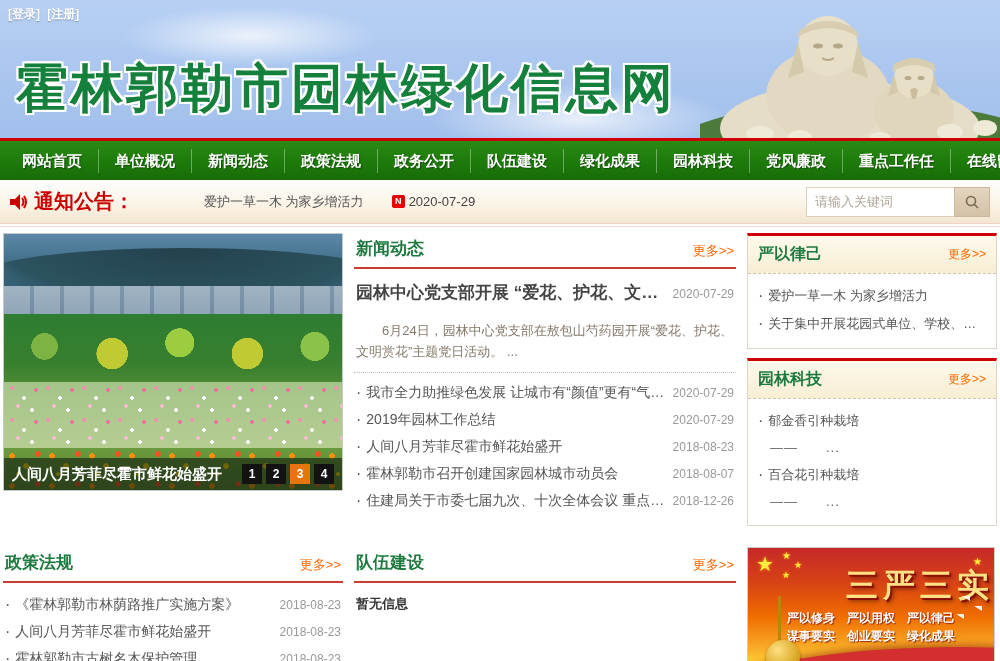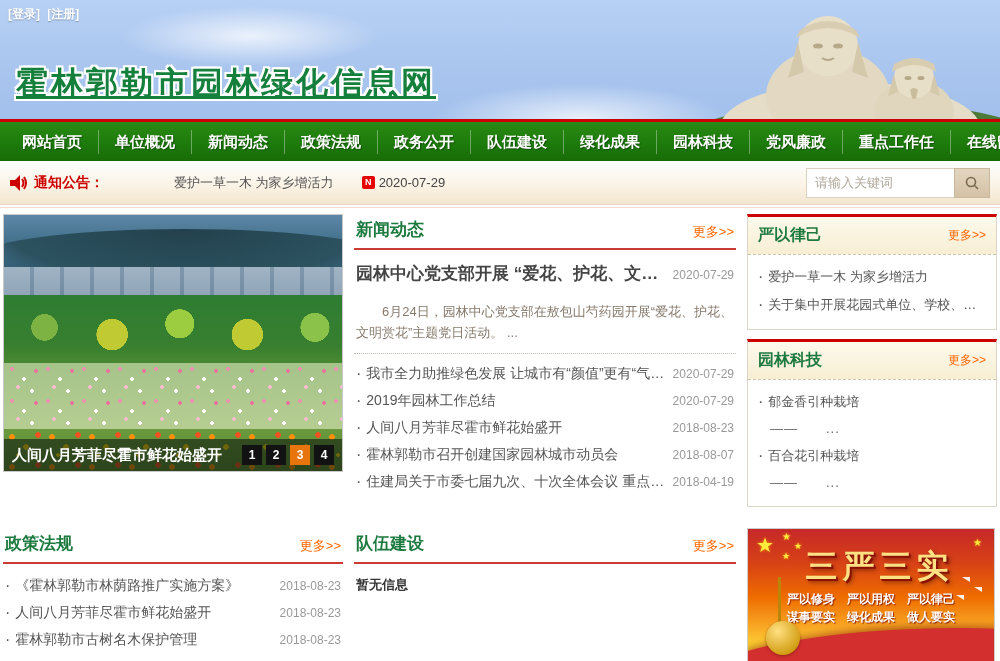--- a/index.html
+++ b/index.html
@@ -1,44 +1,44 @@
 <!DOCTYPE html>
 <html><head>
 <meta charset="utf-8">
 <style>
   * { margin:0; padding:0; box-sizing:border-box; }
   html,body { background:#fff; }
   body { font-family:"Liberation Sans","DejaVu Sans",sans-serif; }
   .page { position:relative; width:1000px; height:661px; margin:0 auto; overflow:hidden; background:#fff; }
 
   
-  .header { position:relative; height:119px;
+  .header { position:relative; height:138px;
     background:linear-gradient(180deg,#b7d0f4 0%,#aac6ef 55%,#a2c0ec 100%); overflow:hidden; }
   .cloud { position:absolute; background:radial-gradient(ellipse at center,rgba(255,255,255,.75),rgba(255,255,255,0) 70%); border-radius:50%; }
   .c1 { width:260px; height:60px; left:120px; top:6px; }
   .c2 { width:300px; height:70px; left:430px; top:84px; }
   .login-links { position:absolute; left:8px; top:6px; font-size:12px; font-weight:bold; color:#fff; text-shadow:0 1px 1px rgba(0,0,0,.25); }
   .login-links span { cursor:pointer; margin-right:4px; }
-  .site-title { position:absolute; left:16px; top:62px; font-size:32px; font-weight:bold; color:#157f3c; letter-spacing:3px;
-    text-shadow:-2px -2px 0 #fff,2px -2px 0 #fff,-2px 2px 0 #fff,2px 2px 0 #fff,0 -2px 0 #fff,0 2px 0 #fff,-2px 0 0 #fff,2px 0 0 #fff;text-decoration:underline; }
+  .site-title { position:absolute; left:16px; top:54px; font-size:52px; font-weight:bold; color:#157f3c; letter-spacing:3px;
+    text-shadow:-2px -2px 0 #fff,2px -2px 0 #fff,-2px 2px 0 #fff,2px 2px 0 #fff,0 -2px 0 #fff,0 2px 0 #fff,-2px 0 0 #fff,2px 0 0 #fff; }
   .statues { position:absolute; right:0; top:0; width:300px; height:138px; }
 
   
   .nav { height:42px; border-top:3px solid #cc0000;
     background:linear-gradient(180deg,#2b8a14 0%,#1e7c0c 50%,#186c07 100%);
     display:flex; align-items:center; padding:0 6px; }
   .nav-item { color:#fff; font-size:15px; font-weight:bold; padding:0 16px; height:24px; line-height:24px;
     border-right:1px solid rgba(255,255,255,.35); cursor:pointer; white-space:nowrap; text-shadow:1px 1px 1px rgba(0,0,0,.35); }
   .nav-item:last-child { border-right:none; }
 
   
   .notice { height:44px; background:linear-gradient(180deg,#ffffff 0%,#faf2e4 60%,#f3e6d0 100%);
     border-bottom:1px solid #f0d2c8; display:flex; align-items:center; padding:0 10px; }
   .speaker-icon { width:18px; height:16px; margin-right:6px; flex:0 0 auto; }
-  .notice-label { color:#cc0000; font-weight:bold; font-size:14px; margin-right:70px; }
+  .notice-label { color:#cc0000; font-weight:bold; font-size:20px; margin-right:70px; }
   .notice-text { color:#555; font-size:13px; cursor:pointer; }
   .n-badge { display:inline-block; background:#e60000; color:#fff; font-size:9px; font-weight:bold;
     width:13px; height:13px; line-height:13px; text-align:center; margin:0 4px 0 28px; border-radius:2px; }
   .notice-date { color:#444; font-size:13px; }
   .search-wrap { margin-left:auto; display:flex; align-items:center; }
   .search-input { width:148px; height:30px; border:1px solid #ddd0bd; border-right:none; background:#fff;
     font-size:13px; color:#444; padding:0 8px; outline:none; }
   .search-input::placeholder { color:#b0a79a; }
   .search-btn { width:36px; height:30px; background:linear-gradient(180deg,#e3d5bf,#d4c2a6); border:1px solid #c9b89c;
     cursor:pointer; display:flex; align-items:center; justify-content:center; }
@@ -124,21 +124,21 @@
   .r2-left { width:340px; flex:0 0 auto; }
   .r2-mid { flex:1 1 auto; min-width:0; }
   .r2-right { width:250px; flex:0 0 auto; }
   .plist { padding:8px 2px 0; }
   .empty-text { color:#333; font-size:13px; font-weight:bold; padding:12px 2px; }
 
   
   .syss { position:relative; width:248px; height:138px; border:1px solid #ccc; overflow:hidden;
     background:linear-gradient(180deg,#c62828 0%,#d84315 26%,#ef6c00 50%,#f9a825 72%,#fdd835 88%,#f9a825 100%); }
   .syss-star { position:absolute; color:#ffeb3b; text-shadow:0 0 3px rgba(255,200,0,.8); }
-  .syss-title { position:absolute; left:0; right:0; top:16px; text-align:center; font-size:32px; font-weight:bold; letter-spacing:5px;
+  .syss-title { position:absolute; left:0; right:0; top:16px; text-align:right; font-size:32px; font-weight:bold; letter-spacing:5px;
     color:#ffe082; text-shadow:1px 1px 0 #8c1005,2px 2px 0 #8c1005,3px 3px 4px rgba(0,0,0,.45);padding-left:17px; }
   .syss-l1 { position:absolute; left:0; right:0; top:62px; text-align:center; color:#fff; font-size:12px; font-weight:bold; text-shadow:1px 1px 1px rgba(120,10,0,.8); }
   .syss-l2 { position:absolute; left:0; right:0; top:80px; text-align:center; color:#fff; font-size:12px; font-weight:bold; text-shadow:1px 1px 1px rgba(120,10,0,.8); }
   .syss-wall { position:absolute; left:40px; bottom:0; width:220px; height:40px;
     background:radial-gradient(ellipse at 60% 100%,#a87b00 0%,#c99a12 45%,rgba(201,154,18,0) 72%); }
   .syss-ribbon { position:absolute; left:-30px; bottom:-26px; width:320px; height:60px; background:#d32f2f;
     border-radius:100% 100% 0 0/90% 60% 0 0; transform:rotate(-4deg); box-shadow:0 -3px 6px rgba(120,0,0,.4); }
   .syss-emblem { position:absolute; left:18px; bottom:10px; width:34px; height:34px; border-radius:50%;
     background:radial-gradient(circle at 35% 30%,#ffe082,#d4a017 70%,#a87b00); box-shadow:0 1px 3px rgba(90,20,0,.5); }
   .syss-pole { position:absolute; left:30px; bottom:40px; width:3px; height:48px; background:#b8860b; }
@@ -273,21 +273,21 @@
           <span class="news-row-date">2018-08-23</span>
         </div>
         <div class="news-row">
           <span class="bullet">·</span>
           <span class="news-row-text">霍林郭勒市召开创建国家园林城市动员会</span>
           <span class="news-row-date">2018-08-07</span>
         </div>
         <div class="news-row">
           <span class="bullet">·</span>
           <span class="news-row-text">住建局关于市委七届九次、十次全体会议 重点工作任...</span>
-          <span class="news-row-date">2018-04-19</span>
+          <span class="news-row-date">2018-12-26</span>
         </div>
       </div>
     </div>
 
     <div class="col-right">
       <div class="side-box">
         <div class="side-head">
           <span class="side-title">严以律己</span>
           <span class="side-more">更多&gt;&gt;</span>
         </div>
@@ -360,21 +360,21 @@
 
     <div class="r2-right">
       <div class="syss">
         <span class="syss-star" style="left:8px;top:4px;font-size:20px;">★</span>
         <span class="syss-star" style="left:34px;top:2px;font-size:10px;">★</span>
         <span class="syss-star" style="left:46px;top:12px;font-size:9px;">★</span>
         <span class="syss-star" style="left:34px;top:22px;font-size:9px;">★</span>
         <span class="syss-star" style="right:12px;top:8px;font-size:10px;">★</span>
         <div class="syss-title">三严三实</div>
         <div class="syss-l1">严以修身　严以用权　严以律己</div>
-        <div class="syss-l2">谋事要实　绿化成果　做人要实</div>
+        <div class="syss-l2">谋事要实　创业要实　绿化成果</div>
         <div class="dove" style="right:24px;top:48px;"></div>
         <div class="dove" style="right:12px;top:58px;"></div>
         <div class="dove" style="right:30px;top:66px;"></div>
         <div class="syss-wall"></div>
         <div class="syss-pole"></div>
         <div class="syss-ribbon"></div>
         <div class="syss-emblem"></div>
       </div>
 
     </div>

